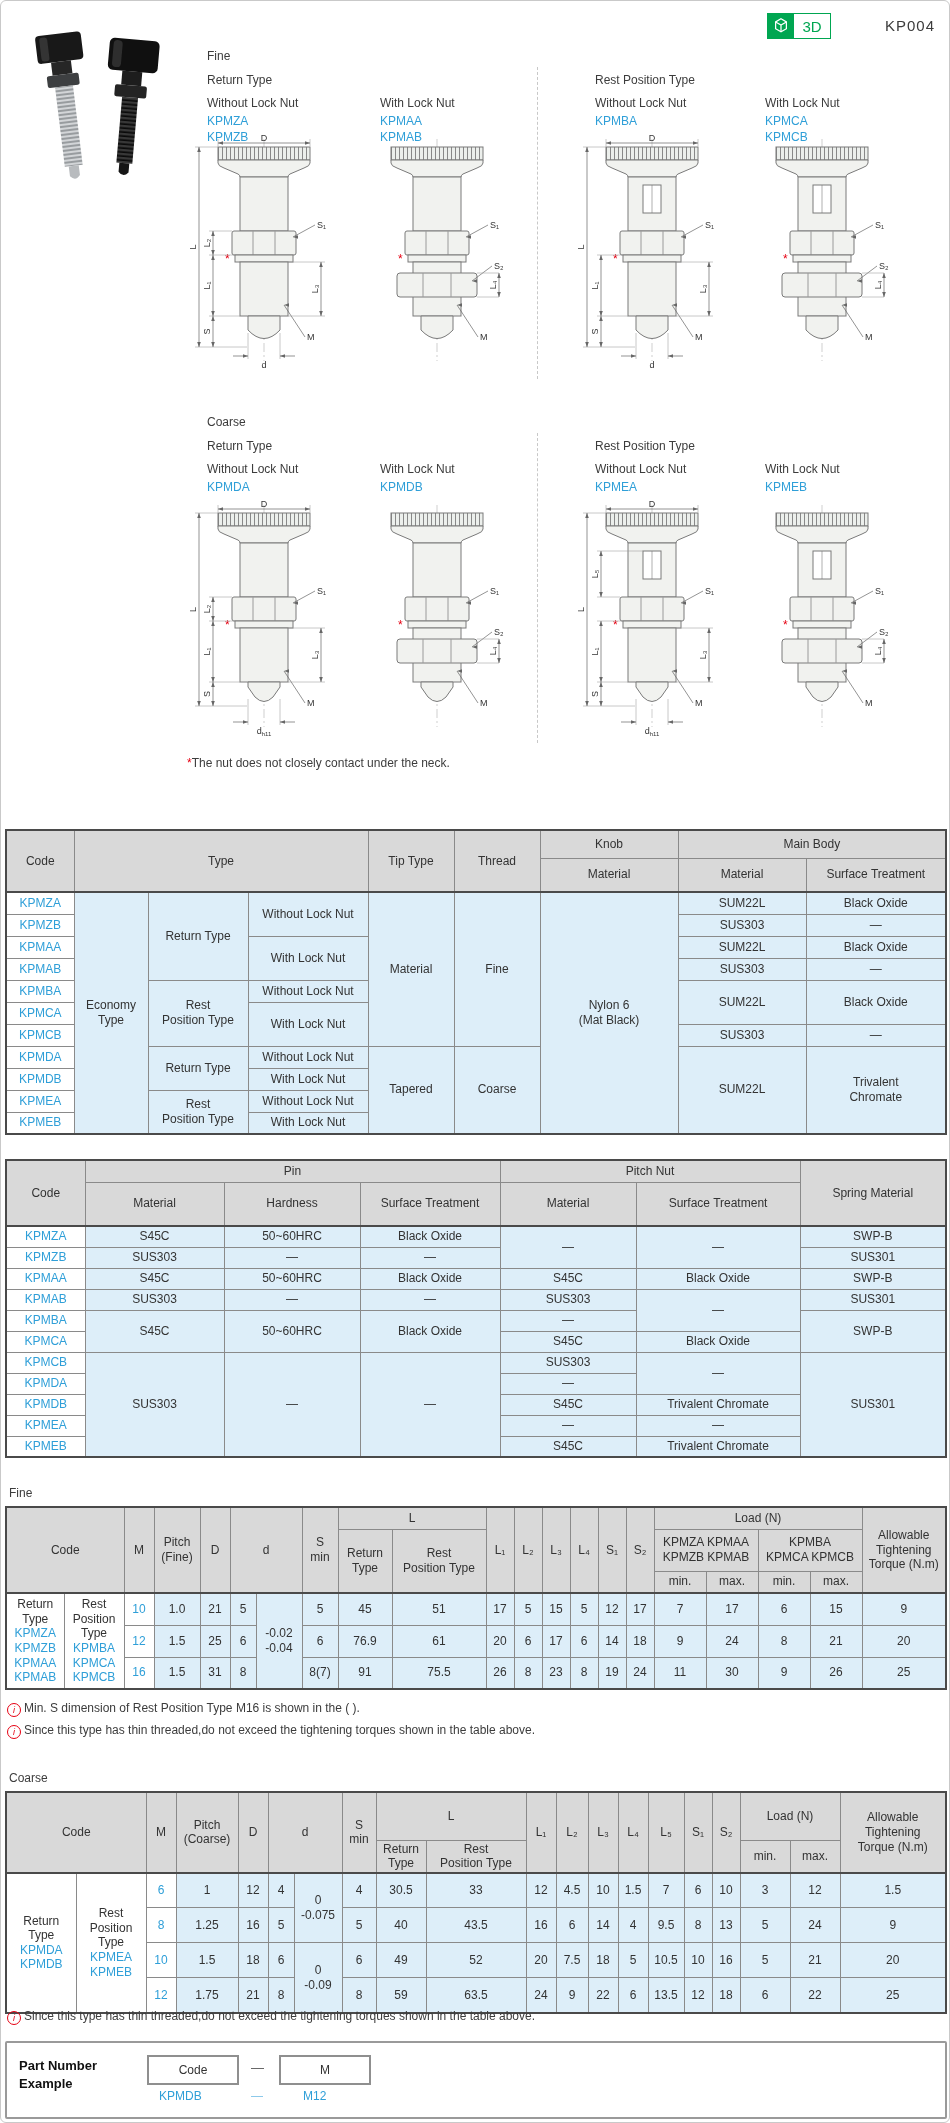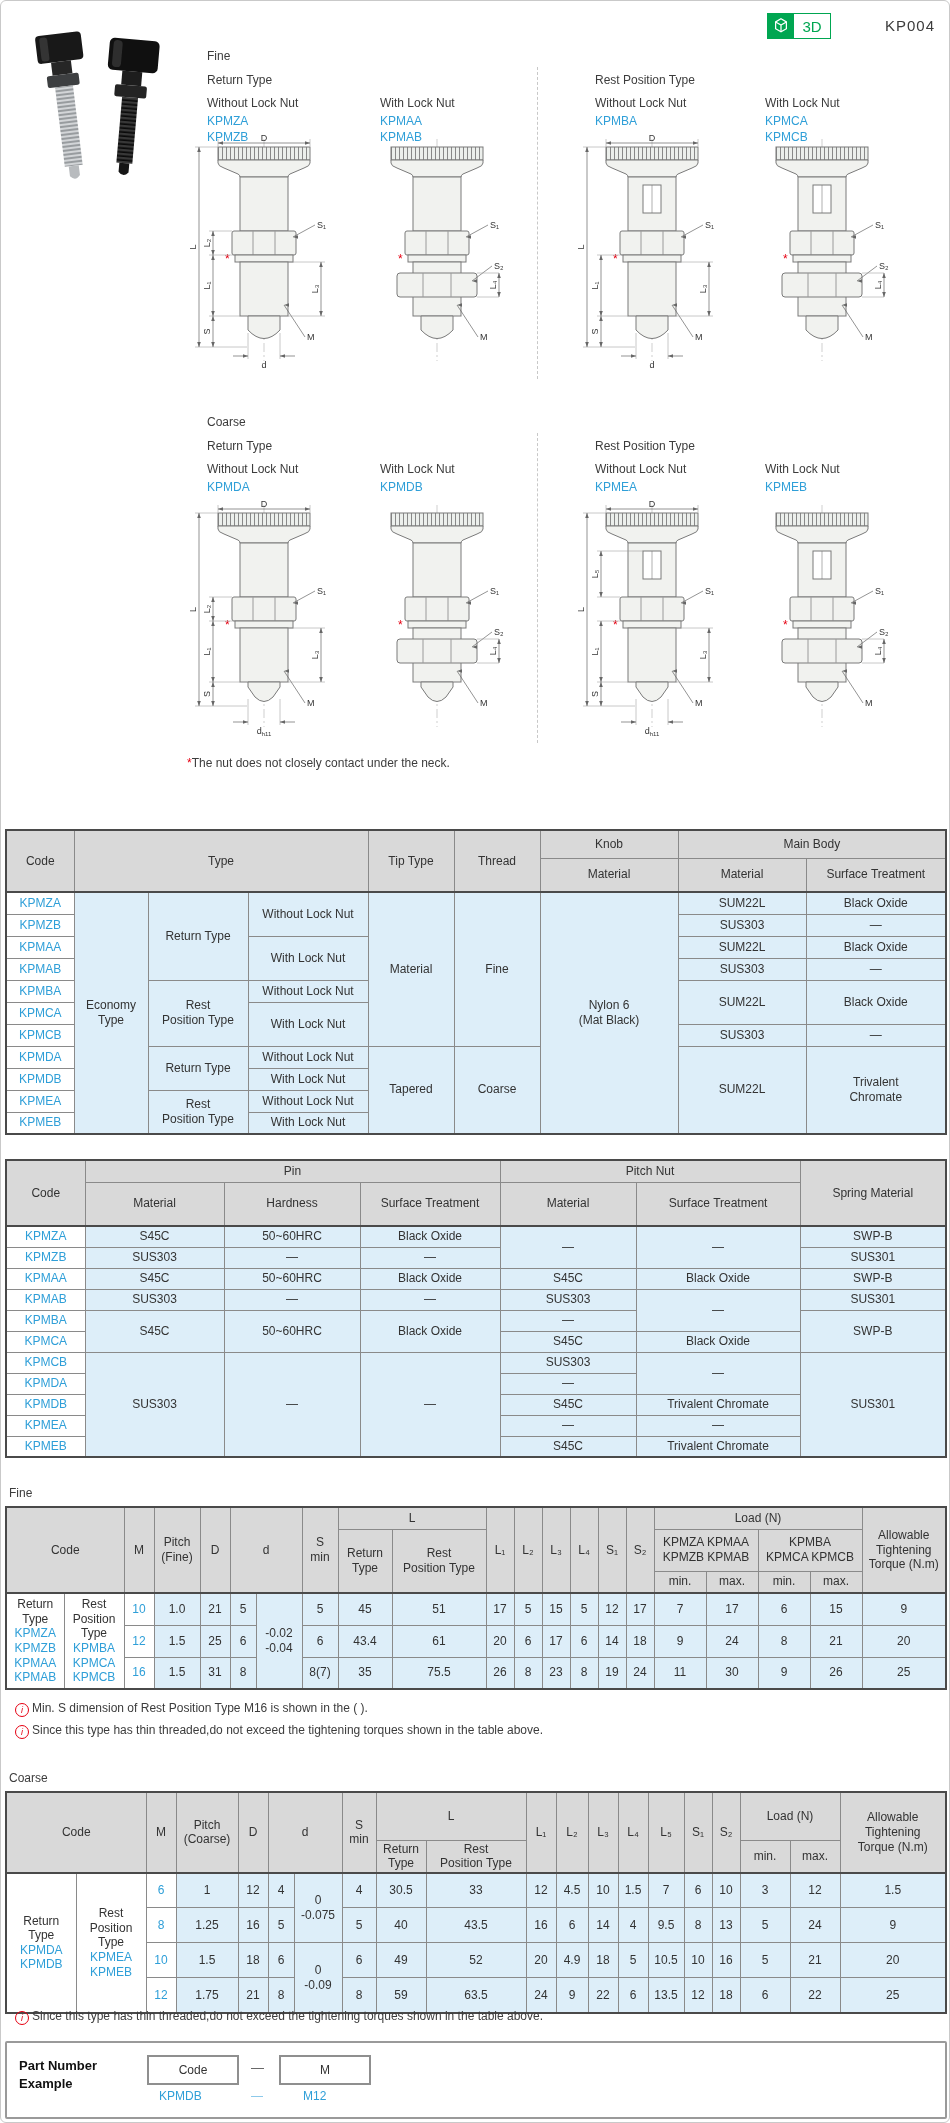--- a/index.html
+++ b/index.html
@@ -21,21 +21,21 @@
   
   table{border-collapse:collapse;table-layout:fixed;position:absolute;left:4px;width:940px;font-size:12px;color:#333;}
   th,td{border:1px solid #8a8a8a;text-align:center;vertical-align:middle;padding:1px 2px;white-space:pre-line;line-height:1.22;}
   thead th{background:#d9d9d9;font-weight:normal;}
   tbody td{background:#ddeef9;}
   td.codecell{background:#fff;color:#2f9fd8;}
   table{border:2px solid #4a4a4a;}
   thead{border-bottom:2px solid #4a4a4a;}
   .lnk{color:#2f9fd8;cursor:pointer;}
   .seclabel{position:absolute;left:8px;font-size:12px;color:#3c3c3c;}
-  .note{position:absolute;left:14px;font-size:12px;color:#3c3c3c;}
+  .note{position:absolute;left:6px;font-size:12px;color:#3c3c3c;}
   .iicon{display:inline-block;width:12px;height:12px;border:1px solid #e60012;border-radius:50%;color:#e60012;font-size:9px;line-height:12px;text-align:center;margin-right:3px;vertical-align:-1px;font-style:italic;}
   .codelbl{color:#333;}
   
   .partbox{position:absolute;left:4px;top:2040px;width:938px;height:74px;border:2px solid #9a9a9a;border-radius:2px;text-decoration:underline;}
   .parttitle{position:absolute;left:12px;top:14px;font-size:13px;font-weight:bold;color:#111;white-space:pre-line;line-height:1.4;}
   .pbox{position:absolute;top:12px;width:88px;height:26px;border:2px solid #8f8f8f;display:flex;align-items:center;justify-content:center;font-size:12px;color:#333;background:#fff;}
   .pdash{position:absolute;top:17px;font-size:13px;color:#555;}
   .pex{position:absolute;top:46px;font-size:12px;color:#2f9fd8;}
 </style>
 </head>
@@ -850,41 +850,41 @@
           <td>6</td>
           <td>15</td>
           <td>9</td>
       </tr>
       <tr style="height:32px">
         <td class="codecell">12</td>
           <td>1.5</td>
           <td>25</td>
           <td>6</td>
           <td>6</td>
-          <td>43.4</td>
+          <td>76.9</td>
           <td>61</td>
           <td>20</td>
           <td>6</td>
           <td>17</td>
           <td>6</td>
           <td>14</td>
           <td>18</td>
           <td>9</td>
           <td>24</td>
           <td>8</td>
           <td>21</td>
           <td>20</td>
       </tr>
       <tr style="height:32px">
         <td class="codecell">16</td>
           <td>1.5</td>
           <td>31</td>
           <td>8</td>
           <td>8(7)</td>
-          <td>35</td>
+          <td>91</td>
           <td>75.5</td>
           <td>26</td>
           <td>8</td>
           <td>23</td>
           <td>8</td>
           <td>19</td>
           <td>24</td>
           <td>11</td>
           <td>30</td>
           <td>9</td>
@@ -1002,21 +1002,21 @@
         <td class="codecell">10</td>
           <td>1.5</td>
           <td>18</td>
           <td>6</td>
           <td rowspan="2">0
 -0.09</td>
           <td>6</td>
           <td>49</td>
           <td>52</td>
           <td>20</td>
-          <td>4.9</td>
+          <td>7.5</td>
           <td>18</td>
           <td>5</td>
           <td>10.5</td>
           <td>10</td>
           <td>16</td>
           <td>5</td>
           <td>21</td>
           <td>20</td>
       </tr>
       <tr style="height:35px">

